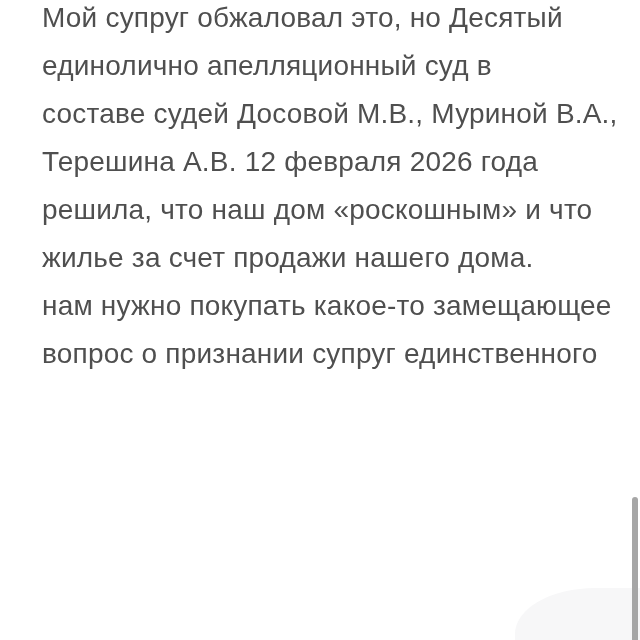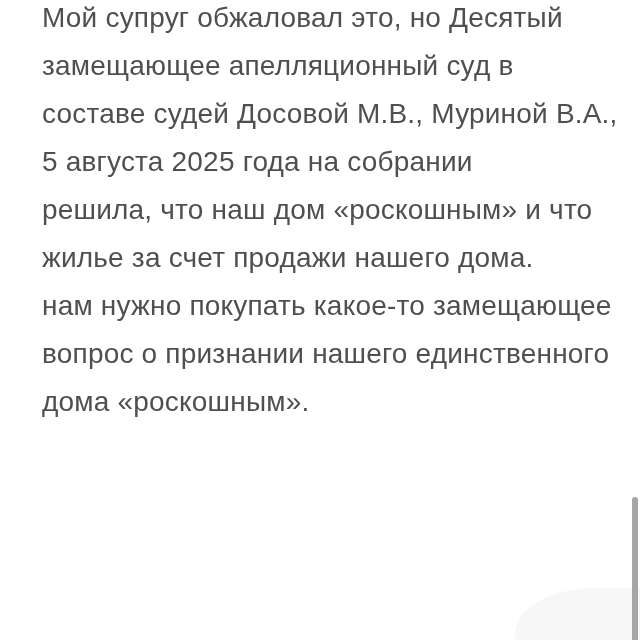--- a/index.html
+++ b/index.html
@@ -47,25 +47,24 @@
     height: 52px;
     background: #f7f7f8;
     border-top-left-radius: 80px 46px;
   }
 </style>
 </head>
 <body>
 
 <div class="doc" id="doc">
     <div class="line">Мой супруг обжаловал это, но Десятый</div>
-    <div class="line">замещающее апелляционный суд в</div>
+    <div class="line">единолично апелляционный суд в</div>
     <div class="line">составе судей Досовой М.В., Муриной В.А.,</div>
-    <div class="line">5 августа 2025 года на собрании</div>
+    <div class="line">Терешина А.В. 12 февраля 2026 года</div>
     <div class="line">решила, что наш дом «роскошным» и что</div>
     <div class="line">жилье за счет продажи нашего дома.</div>
     <div class="line">нам нужно покупать какое-то замещающее</div>
-    <div class="line">вопрос о признании нашего единственного</div>
-    <div class="line">дома «роскошным».</div>
+    <div class="line">вопрос о признании супруг единственного</div>
   </div>
 
 <div class="corner-sheet"></div>
 
 <div class="scroll-thumb"></div>
 
 </body></html>

